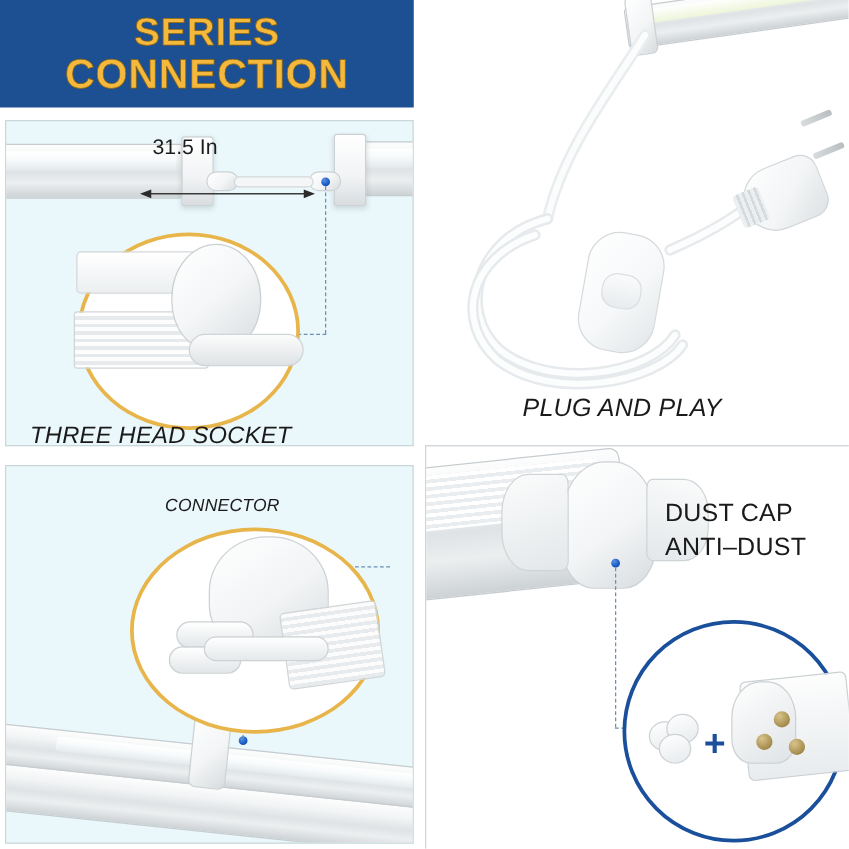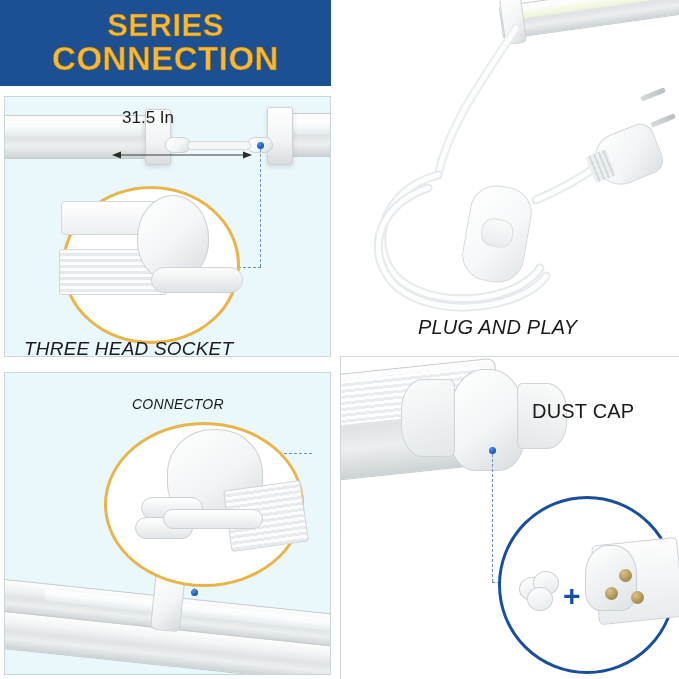--- a/index.html
+++ b/index.html
@@ -221,20 +221,21 @@
     <div style="position:absolute; left:176px; top:26px; width:50px; height:66px; border-radius:10% 40% 40% 10%;
                 background:linear-gradient(200deg,#fbfcfc,#e3e7e9); border:1px solid #cfd4d7;"></div>
 
     <div class="dot" style="left:148px; top:90px;"></div>
     <div class="dash-v" style="left:151px; top:97px; height:128px;"></div>
     <div class="dash-h" style="left:151px; top:225px; width:74px;"></div>
   </div>
 
   <div class="cap-block">
     <div>DUST CAP</div>
+    <div>ANTI–DUST</div>
   </div>
 
   <div class="mag" id="mag-dust">
 
     <div style="position:absolute; left:18px; top:78px; width:26px; height:24px; border-radius:50%;
                 background:linear-gradient(160deg,#ffffff,#e6eaec); border:1px solid #cdd2d5;"></div>
     <div style="position:absolute; left:32px; top:72px; width:26px; height:24px; border-radius:50%;
                 background:linear-gradient(160deg,#ffffff,#e6eaec); border:1px solid #cdd2d5;"></div>
     <div style="position:absolute; left:26px; top:88px; width:26px; height:24px; border-radius:50%;
                 background:linear-gradient(160deg,#ffffff,#e6eaec); border:1px solid #cdd2d5;"></div>

